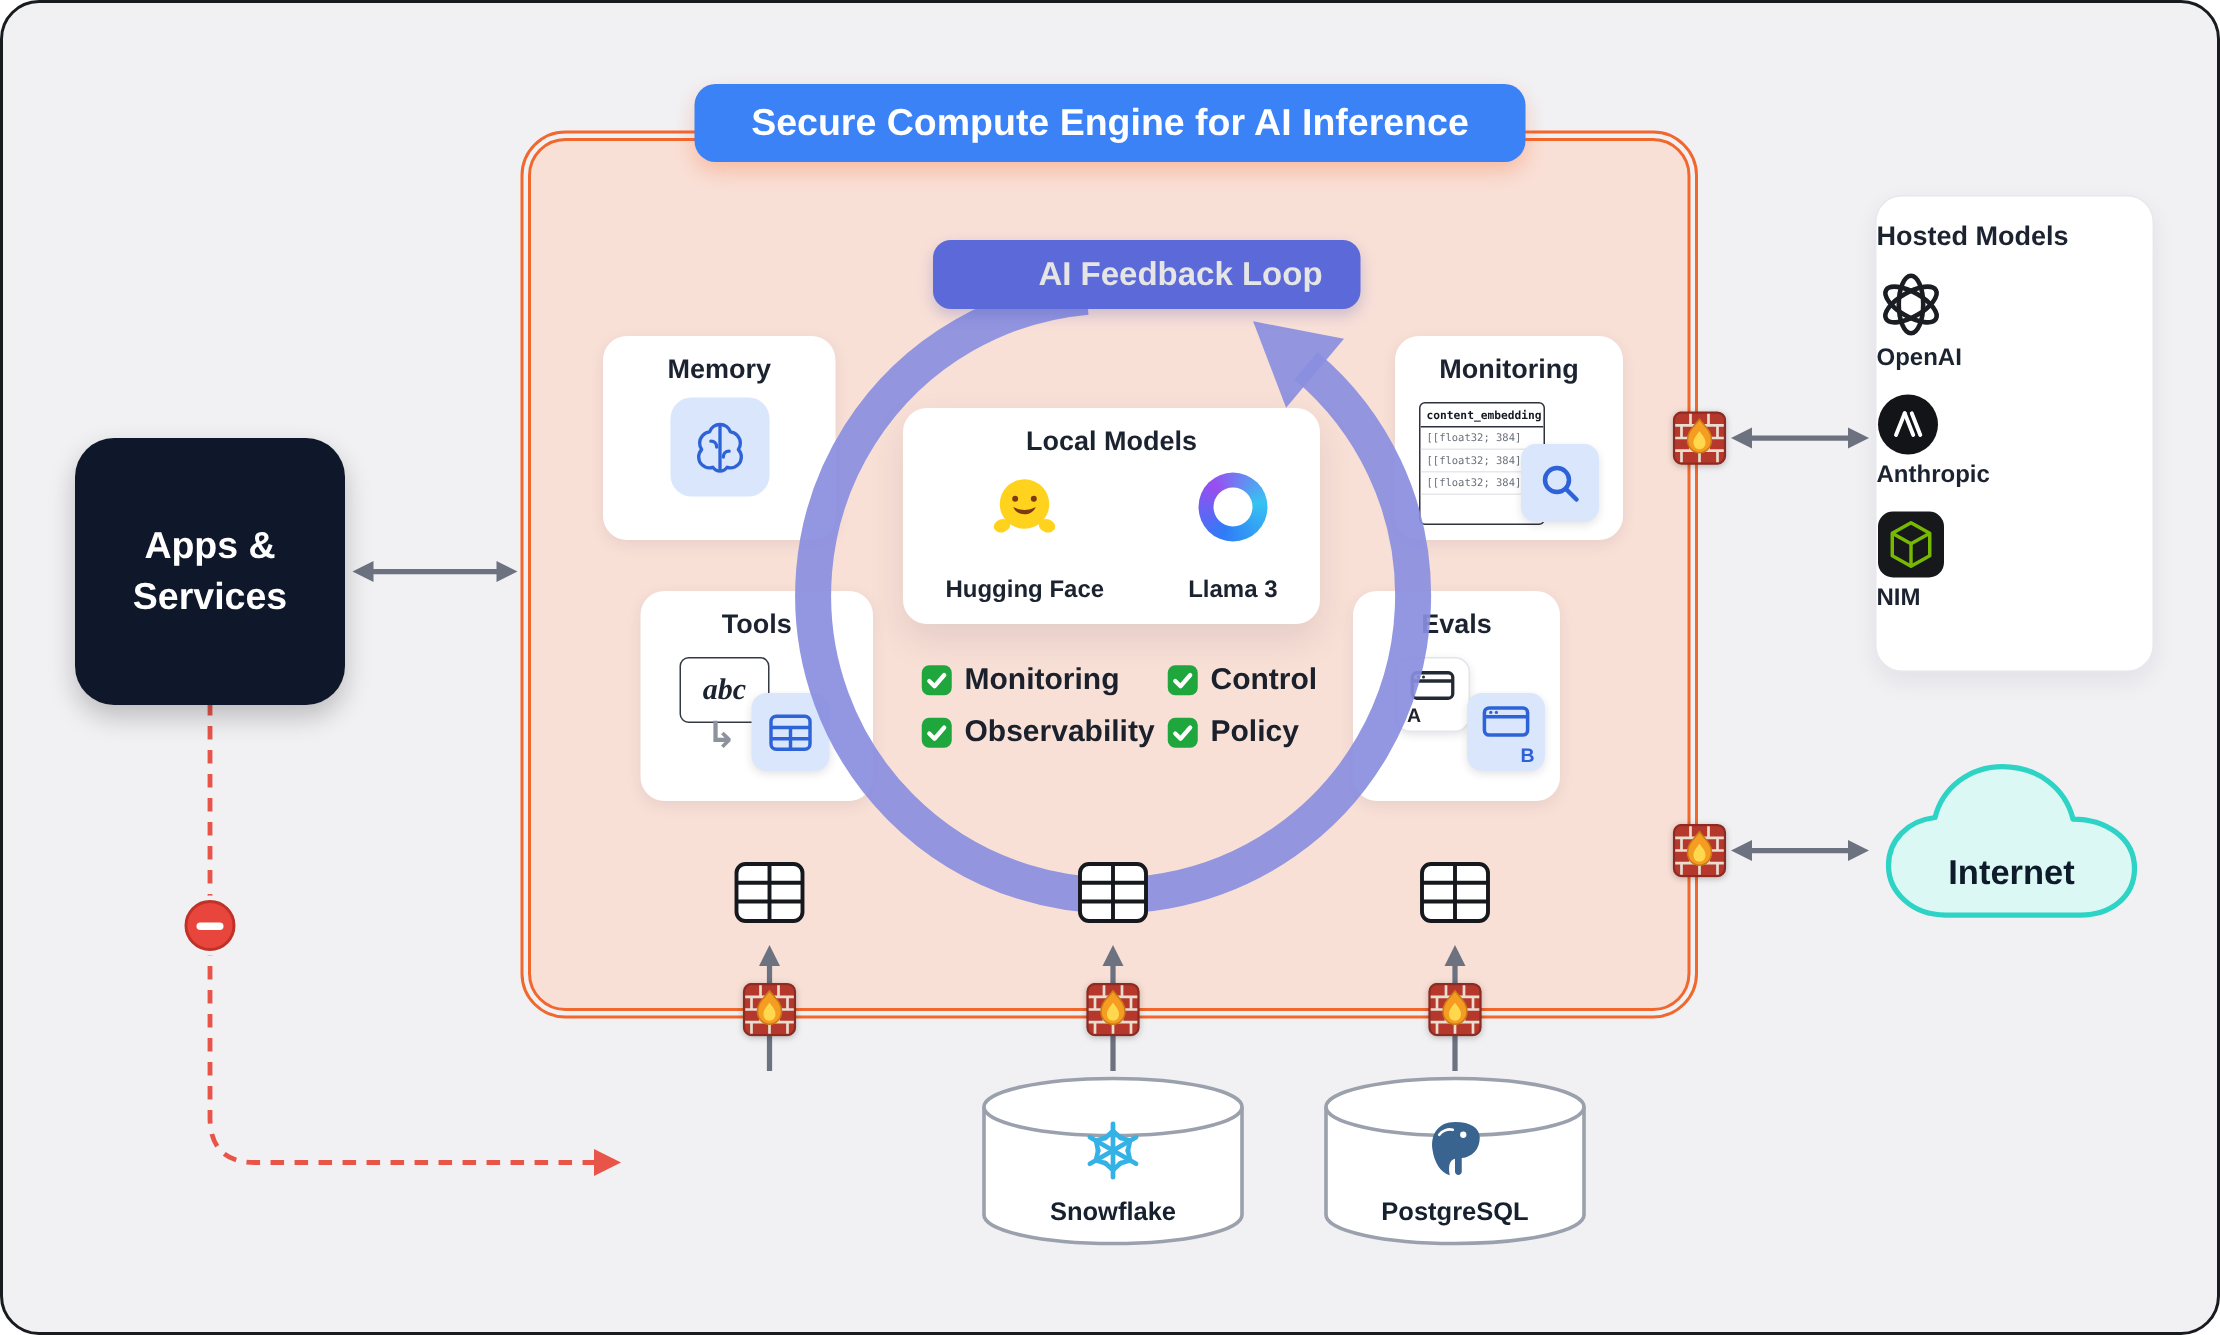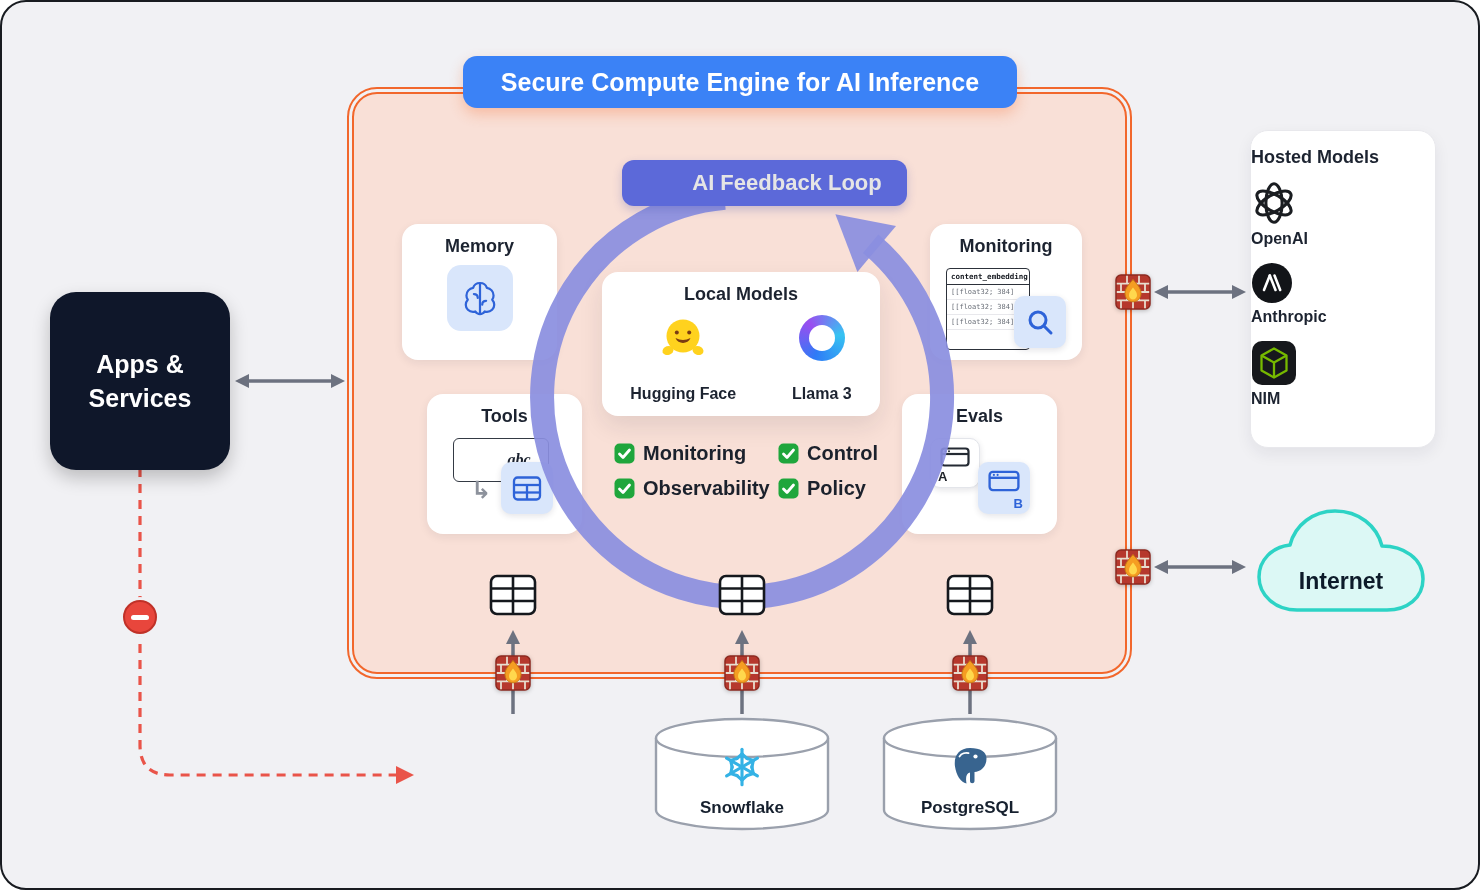--- a/index.html
+++ b/index.html
@@ -36,25 +36,25 @@
   .local-row{display:flex;justify-content:center;gap:56px;margin-top:10px;}
   .local-item{display:flex;flex-direction:column;align-items:center;}
   .local-label{margin-top:24px;font-size:16px;font-weight:600;color:#1c2330;}
   .llama-ring{position:relative;width:46px;height:46px;border-radius:50%;
               background:conic-gradient(from 200deg,#2f7bf6,#9a4df0,#36c3f2,#2f7bf6);}
   .llama-ring::after{content:"";position:absolute;inset:10px;background:#ffffff;border-radius:50%;}
 
   .tools-card{left:425px;top:392px;width:155px;height:140px;z-index:2;}
   .abc-box{position:absolute;left:26px;top:44px;width:58px;height:42px;border:1.6px solid #343a44;border-radius:6px;background:#fff;
            display:flex;align-items:center;justify-content:center;font-family:"Liberation Serif",serif;font-style:italic;
-           font-weight:600;font-size:16px;color:#1c2330;padding-left:36px;}
+           font-weight:600;font-size:20px;color:#1c2330;}
   .curve-arrow{position:absolute;left:44px;top:82px;font-family:"DejaVu Sans",sans-serif;font-size:24px;font-weight:700;color:#8d929c;}
   .tools-tile{position:absolute;left:74px;top:68px;width:52px;height:52px;box-shadow:0 2px 6px rgba(25,25,50,.12);}
 
-  .evals-card{left:900px;top:392px;width:155px;height:140px;z-index:2;}
+  .evals-card{left:900px;top:392px;width:138px;height:140px;z-index:2;}
   .eval-tile{position:absolute;border-radius:10px;}
   .eval-a{left:28px;top:44px;width:48px;height:48px;background:#ffffff;border:1px solid #e3e5ea;box-shadow:0 2px 6px rgba(25,25,50,.12);}
   .eval-b{left:76px;top:68px;width:52px;height:52px;background:#d9e6fb;box-shadow:0 2px 6px rgba(25,25,50,.12);}
   .eval-win{position:absolute;left:50%;transform:translateX(-50%);top:8px;}
   .eval-letter{position:absolute;bottom:3px;font-size:13px;font-weight:800;}
   .eval-letter.a{left:7px;color:#20242b;}
   .eval-letter.b{right:7px;color:#2e63d8;}
 
   
   .check-col{position:absolute;z-index:4;display:flex;flex-direction:column;gap:12px;}

